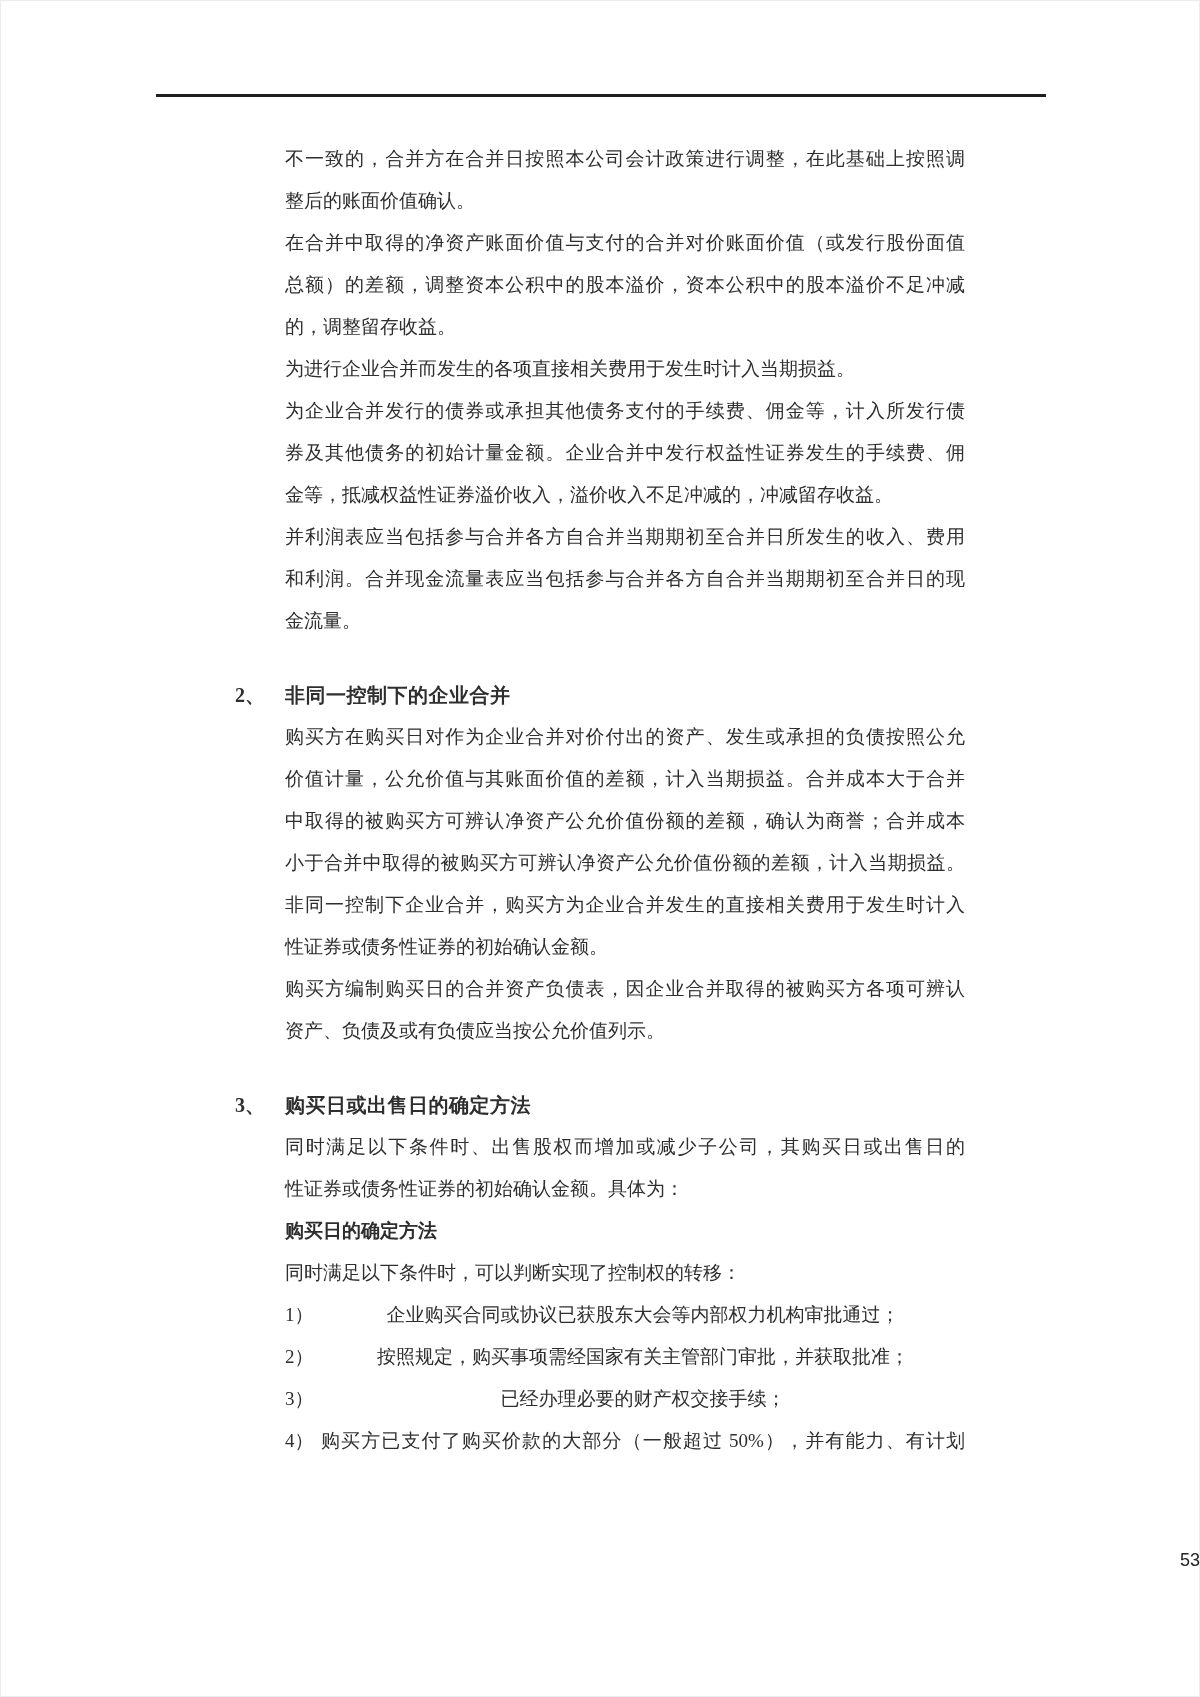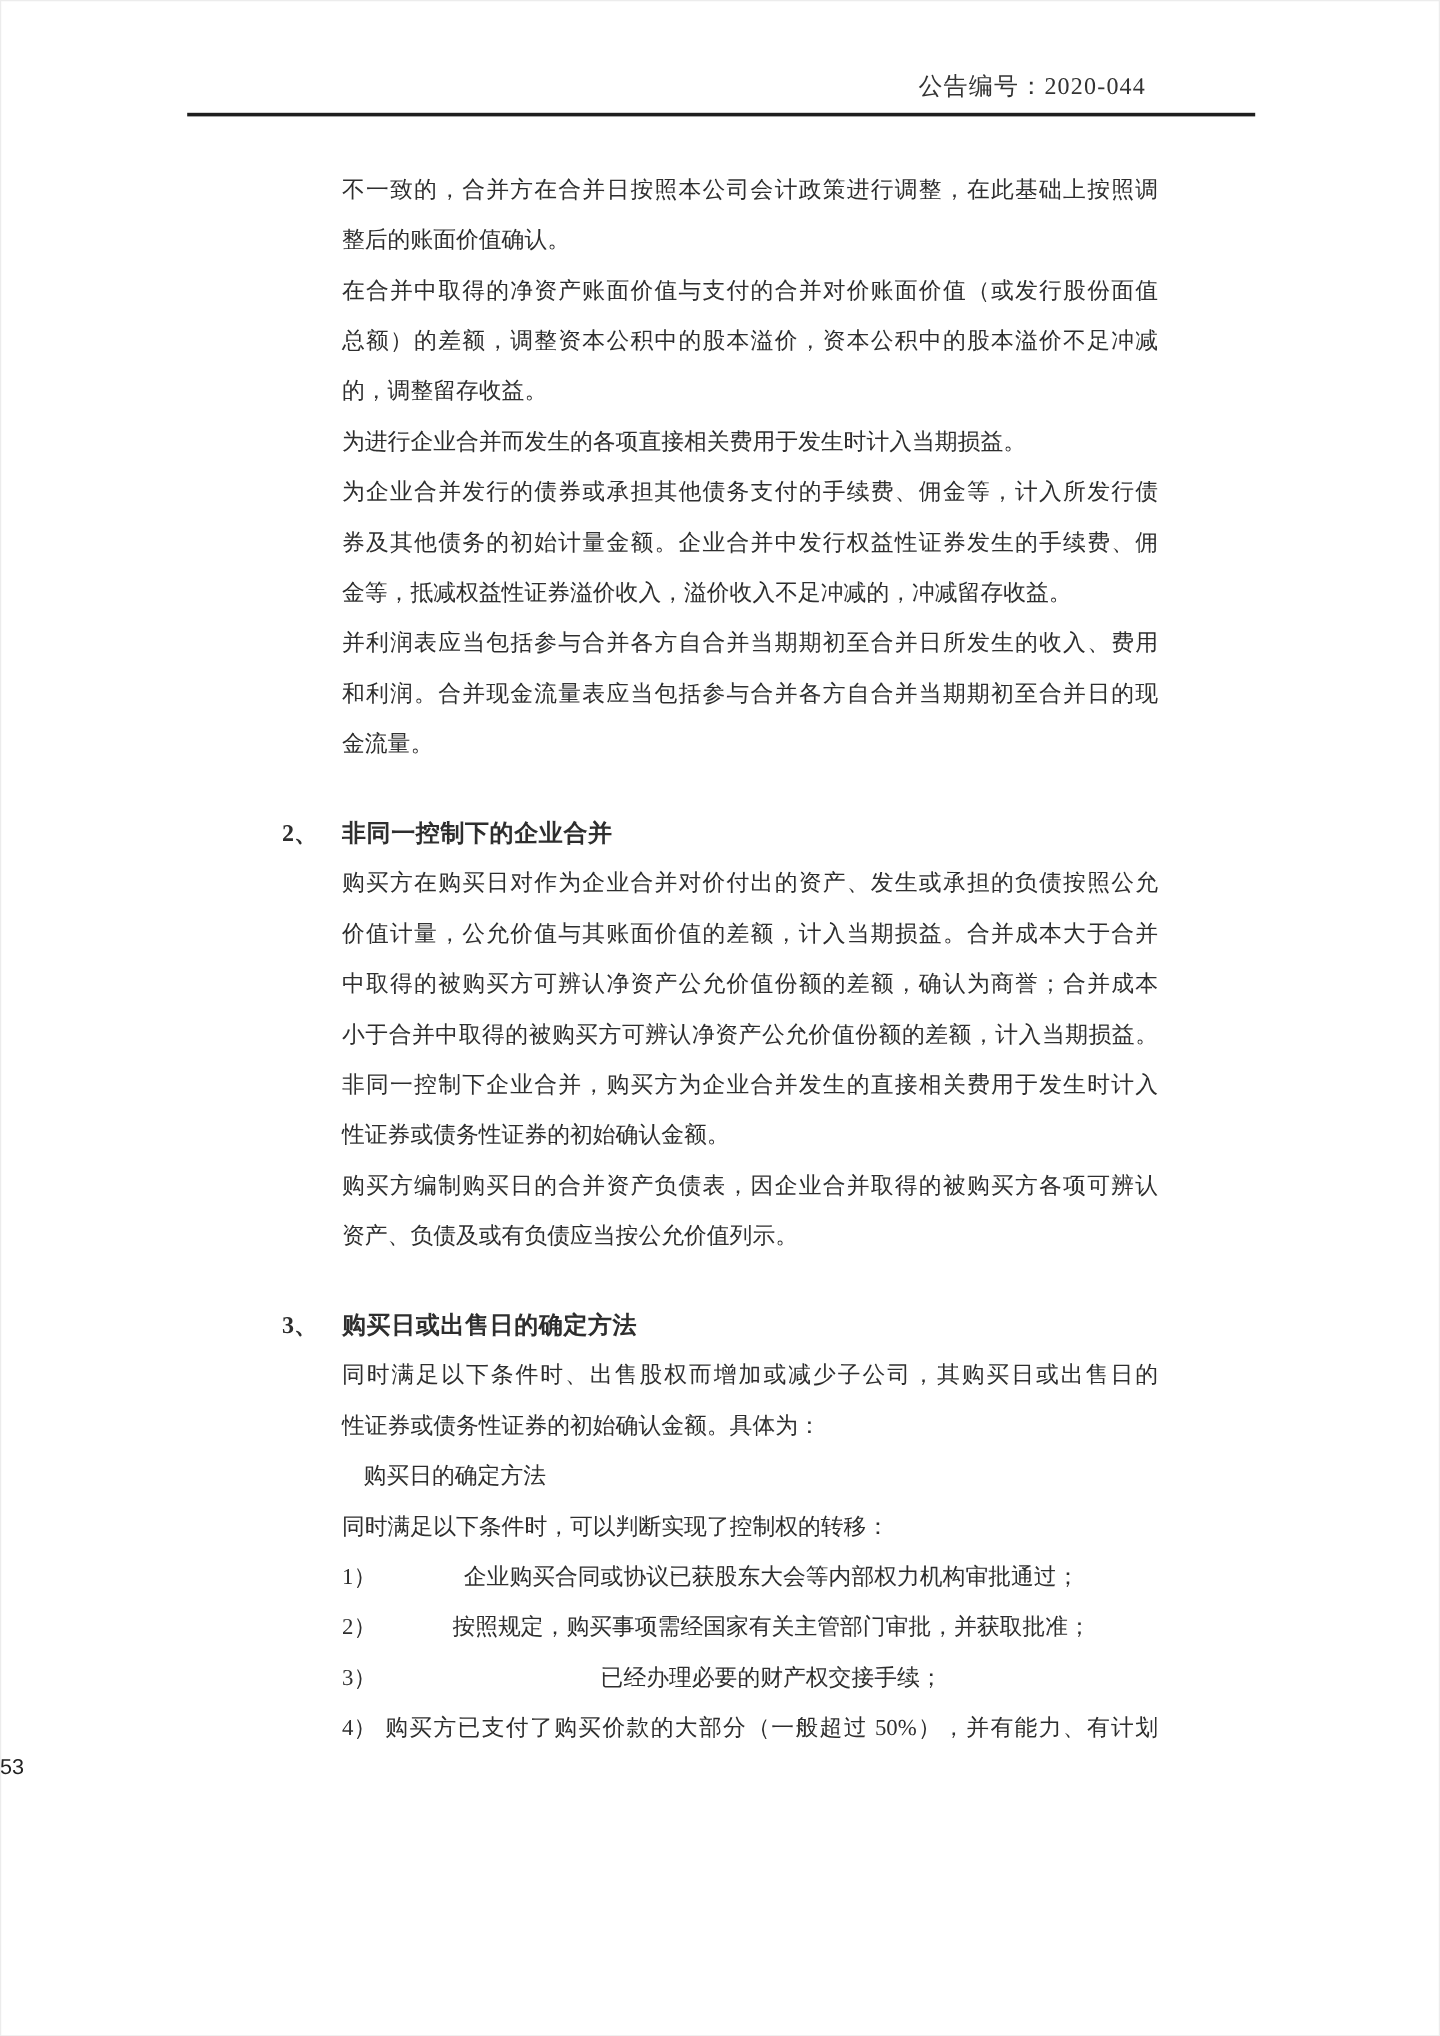--- a/index.html
+++ b/index.html
@@ -23,39 +23,36 @@
   }
   .content {
     position:absolute; top:138px; left:285px; width:680px;
     font-size:19px; line-height:42px;
   }
   .ln { text-align:justify; text-align-last:justify; }
   .ln-end { text-align:justify; text-align-last:left; }
   .sec { position:relative; margin-top:32px; font-weight:bold; font-size:20px; line-height:42px; }
   .sec-num { position:absolute; left:-50px; top:0; font-family:"Liberation Serif","DejaVu Serif",serif; }
   .sec-title { font-family:"Liberation Sans","DejaVu Sans",sans-serif; letter-spacing:0.5px;margin-top:40px; }
-  .sub { font-weight:normal; font-family:"Liberation Sans","DejaVu Sans",sans-serif; font-size:19px;margin-left:18px; }
+  .sub { font-weight:bold; font-family:"Liberation Sans","DejaVu Sans",sans-serif; font-size:19px; }
   .li { display:flex; }
   .li-num { width:36px; flex:none; }
   .li-text { flex:1; display:block;text-align:center; }
   .li-text.stretch { text-align:justify; text-align-last:justify; }
   .ftr {
-    position:absolute; top:1462px; left:0; width:1200px;
-    text-align:left; font-size:18px; color:#222222;
+    position:absolute; top:1550px; left:0; width:1200px;
+    text-align:right; font-size:18px; color:#222222;
     font-family:"Liberation Sans","DejaVu Sans",sans-serif;
   }
 </style>
 </head>
 <body>
 
 <div class="page">
 
-  <div class="hdr">
-    <span>公告编号：2020-044</span>
-  </div>
   <div class="rule"></div>
 
   <div class="content">
 
     <div class="para">
       <div class="ln">不一致的，合并方在合并日按照本公司会计政策进行调整，在此基础上按照调</div>
       <div class="ln-end">整后的账面价值确认。</div>
     </div>
 
     <div class="para">

